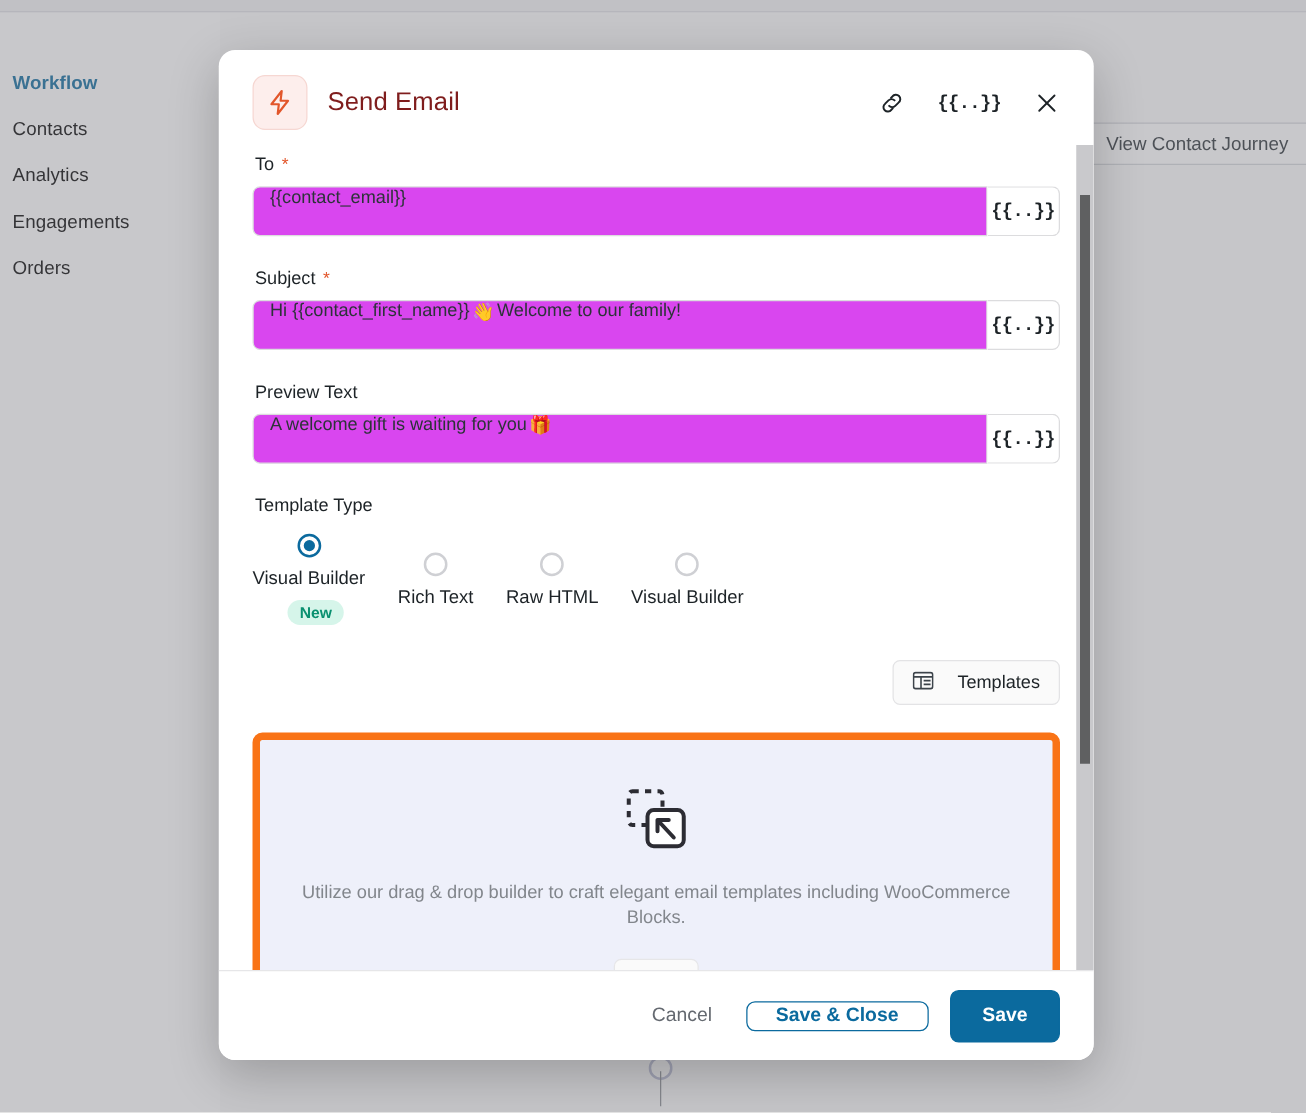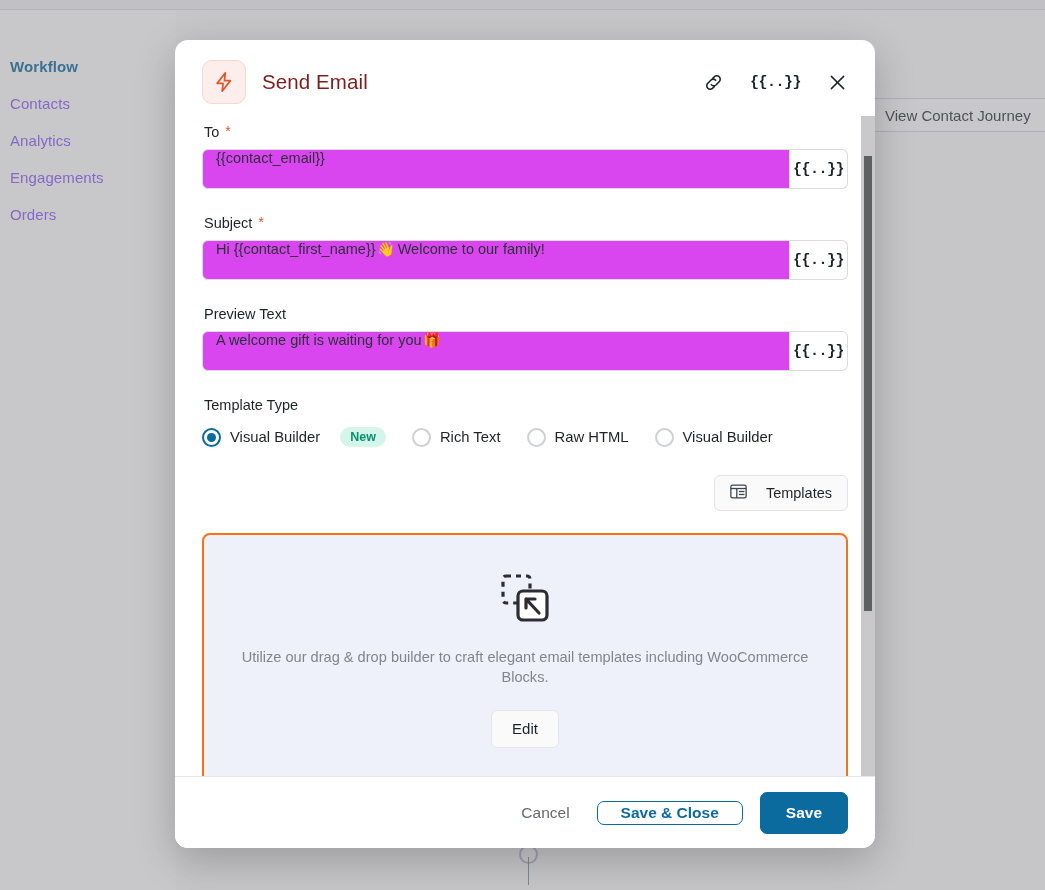--- a/index.html
+++ b/index.html
@@ -20,21 +20,21 @@
     position: absolute; top: 0; left: 0; right: 0; height: 10px;
     background: #f3f3f4; border-bottom: 1px solid #dcdcdf;
   }
   #app-sidebar {
     position: absolute; top: 10px; left: 0; width: 176px; bottom: 0;
     background: #ffffff;
     padding-top: 38px;
   }
   .side-item {
     font-size: 15px;
-    color: #8b5cf6;
+    color: #000000;
     padding: 10px 0 10px 10px;
     letter-spacing: .1px;
   }
   .side-item.active { color: #0b6a9e; font-weight: 700; }
 
   #app-canvas {
     position: absolute; top: 10px; left: 176px; right: 0; bottom: 0;
     background: #fbfbfc;
   }
   #view-journey-btn {
@@ -140,21 +140,21 @@
     display: flex; align-items: center; justify-content: center;
     cursor: pointer;
   }
   .emoji { font-size: 14.5px; margin: 0 2px; }
 
   
   #template-type-label { margin-bottom: 14px; }
   #radio-row { display: flex; align-items: center; gap: 0; margin-bottom: 28px; }
   .radio-opt {
     display: flex; align-items: center; gap: 9px;
-    margin-right: 26px; cursor: pointer;
+    margin-right: 26px; cursor: pointer; flex-direction: column;
   }
   .radio-dot {
     width: 19px; height: 19px; border-radius: 50%;
     border: 2px solid #cfd0d4; background: #fff;
     display: flex; align-items: center; justify-content: center;
     flex: none;
   }
   .radio-opt.checked .radio-dot { border-color: #0b6a9e; }
   .radio-opt.checked .radio-dot::after {
     content: ""; width: 9px; height: 9px; border-radius: 50%;
@@ -173,21 +173,21 @@
   #templates-btn {
     display: flex; align-items: center; gap: 19px;
     height: 36px; padding: 0 15px;
     background: #fafafa; border: 1px solid #e3e3e5; border-radius: 6px;
     font-size: 14.5px; color: #1d2327; cursor: pointer;
   }
 
   
   #preview-panel {
     background: #eef0fa;
-    border: 2px solid #f97316;
+    border: 6px solid #f97316;
     border-radius: 8px;
     padding: 38px 20px 34px 20px;
     text-align: center;
     min-height: 210px;
   }
   #dnd-icon-wrap { display: flex; justify-content: center; margin-bottom: 22px; }
   #preview-text {
     font-size: 14.6px; color: #82868c;
     margin-bottom: 22px; line-height: 1.4;
   }

